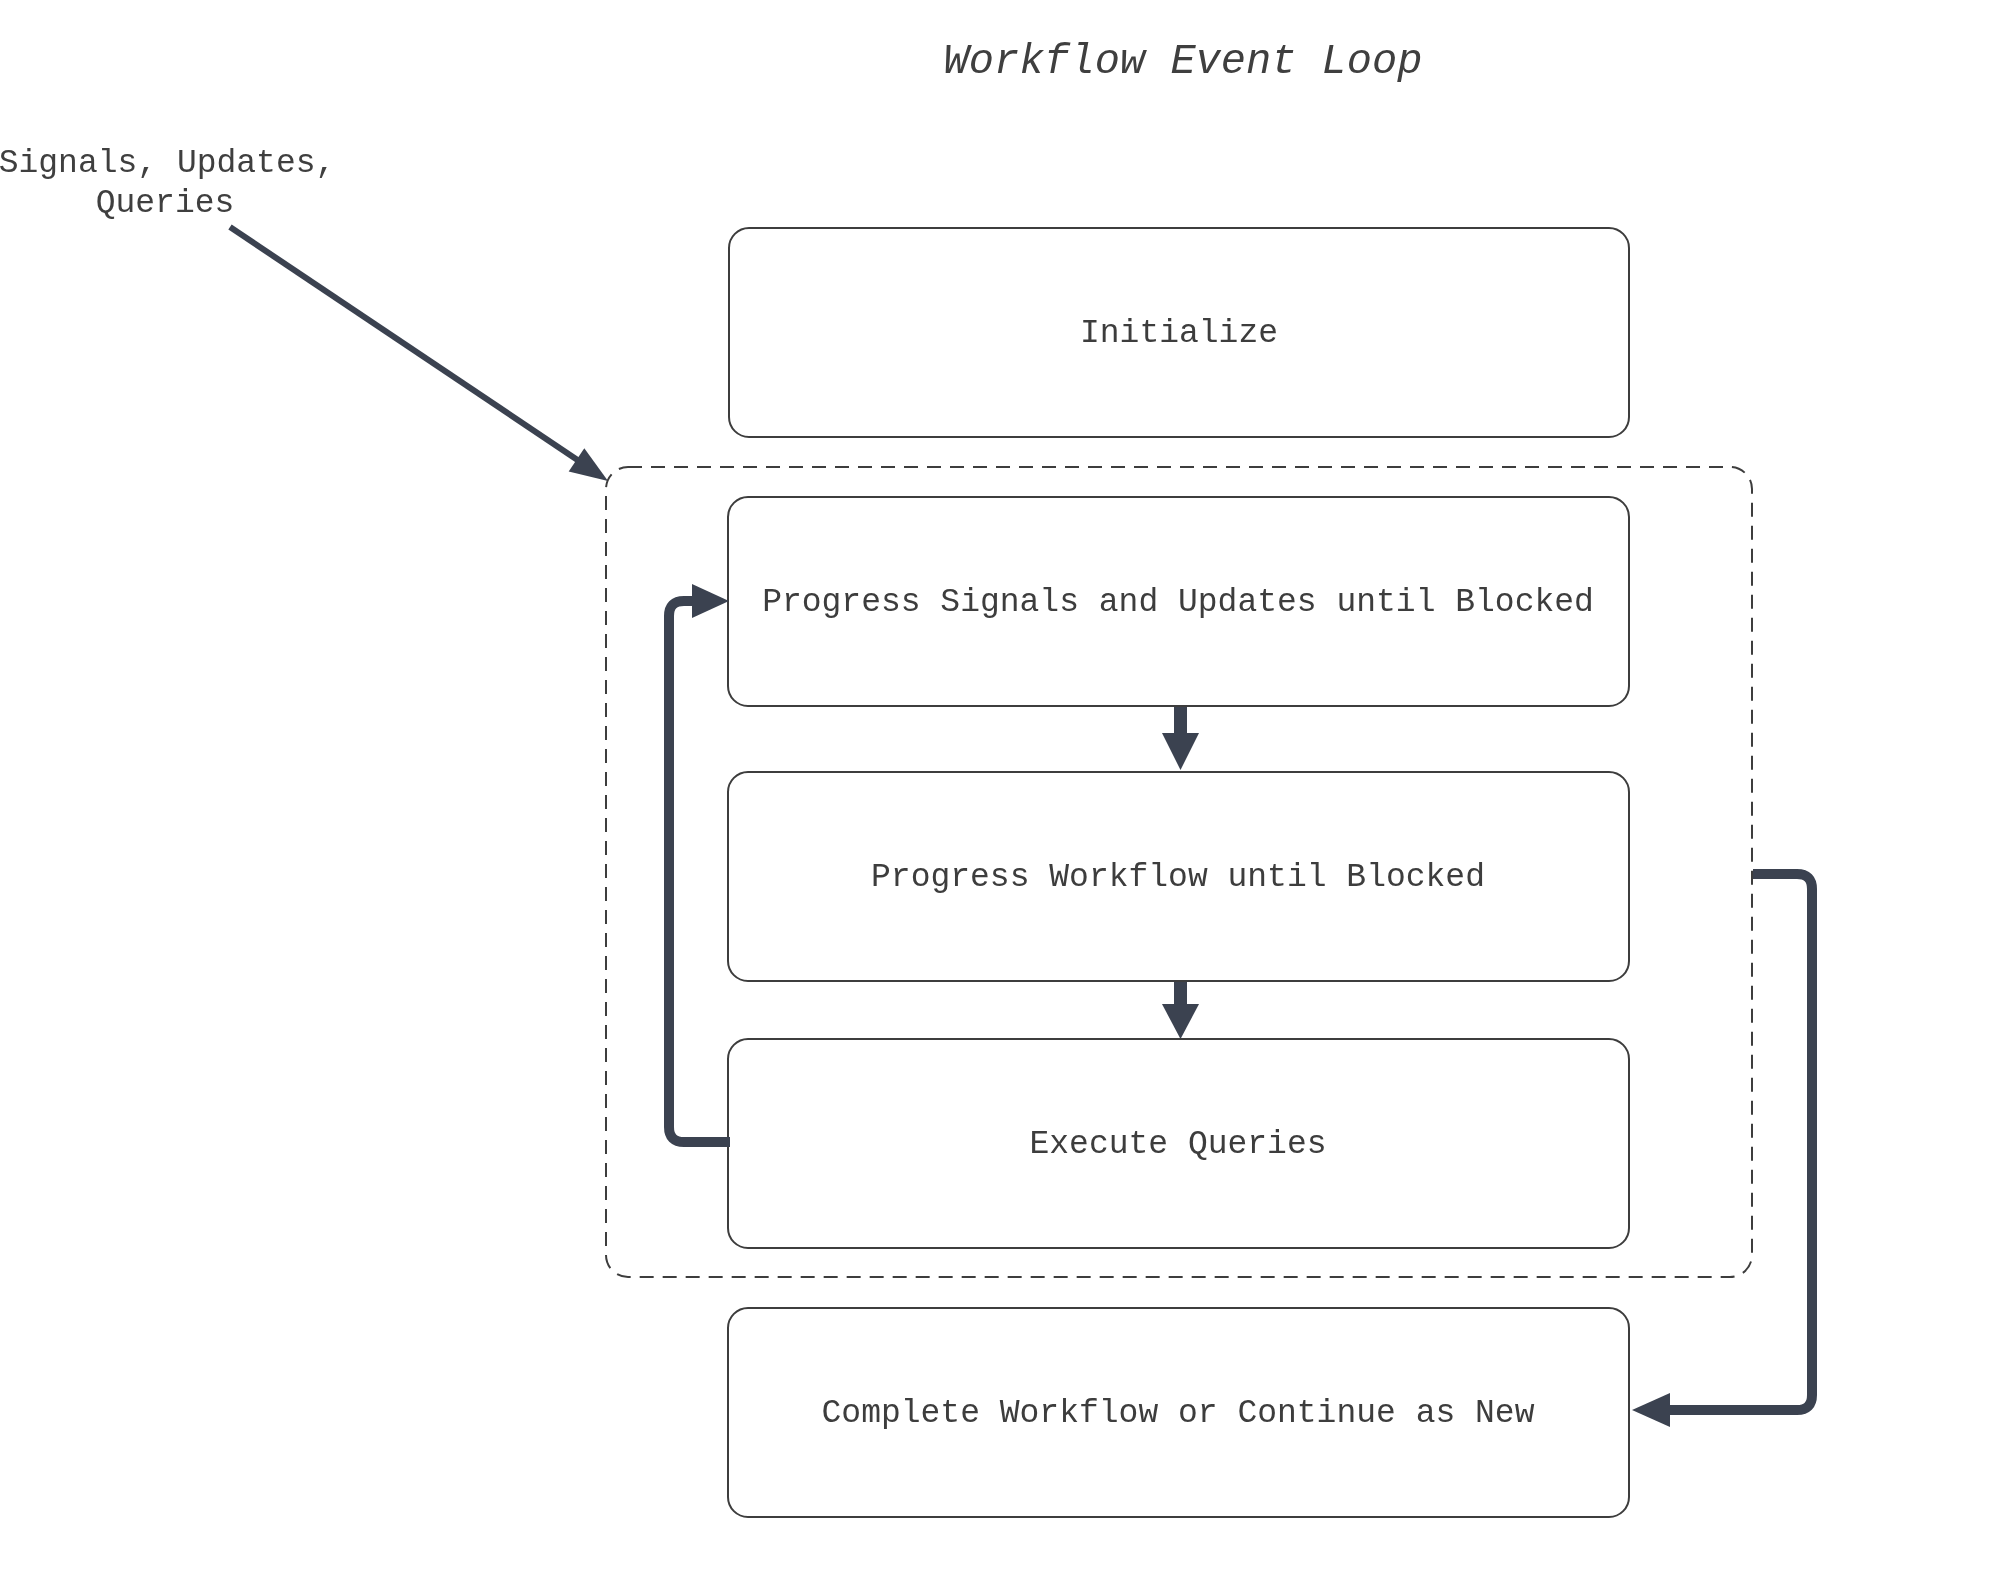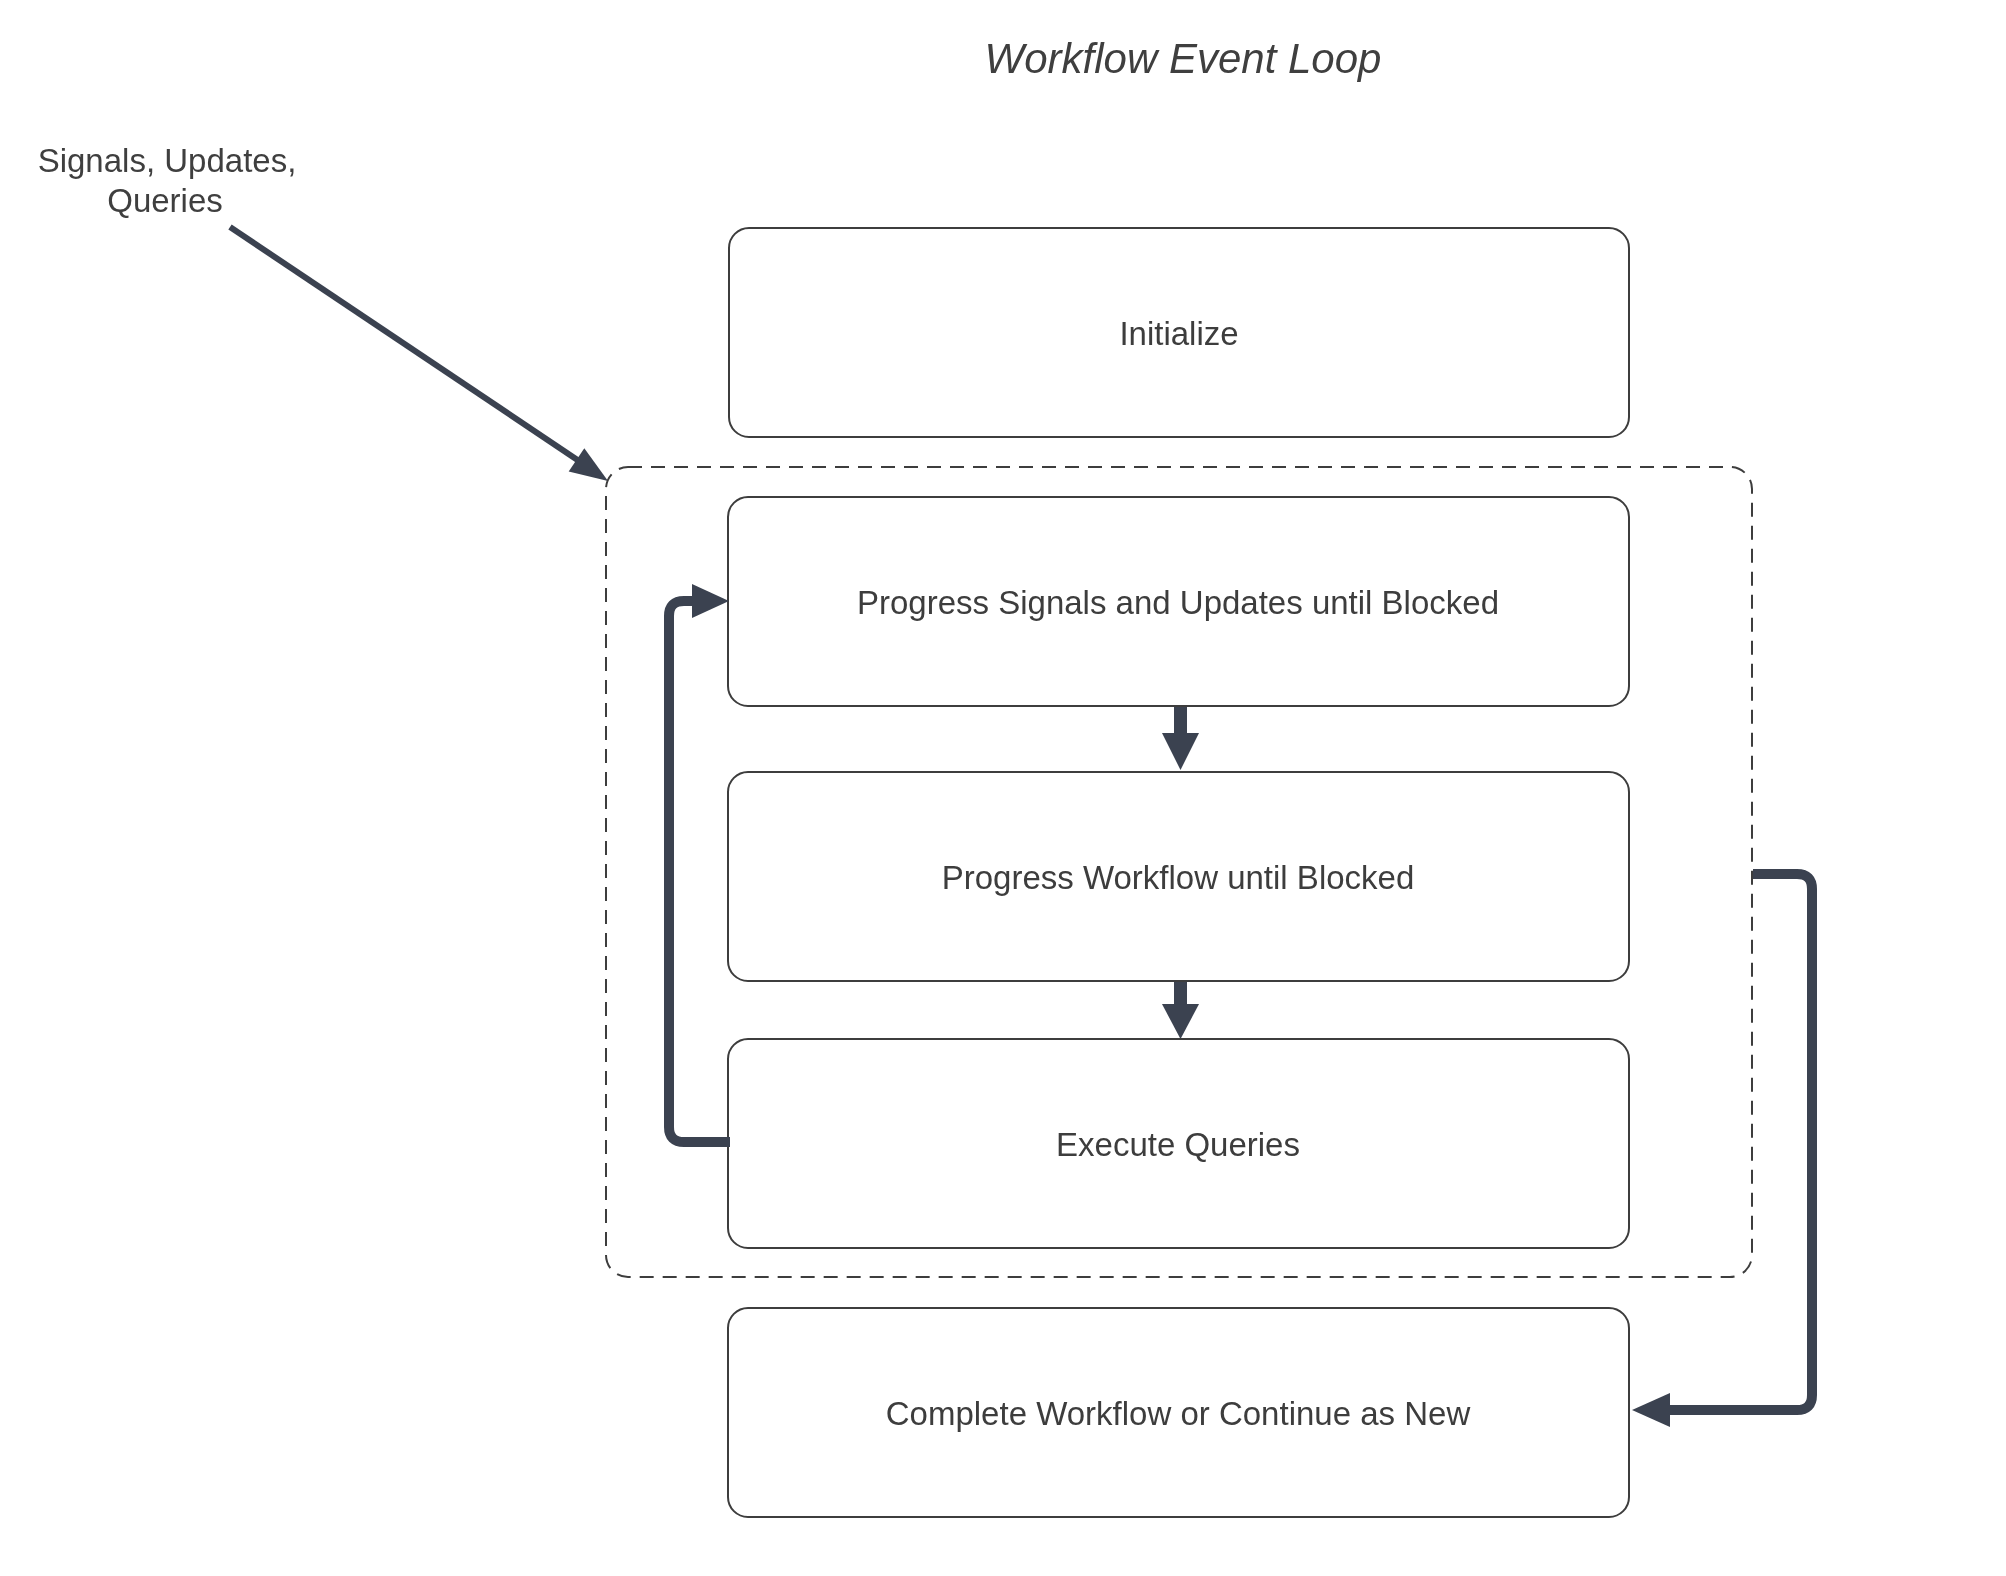--- a/index.html
+++ b/index.html
@@ -5,21 +5,21 @@
   html, body {
     margin: 0;
     padding: 0;
     background: #ffffff;
   }
   .canvas {
     position: relative;
     width: 2006px;
     height: 1576px;
     background: #ffffff;
-    font-family: Liberation Sans, sans-serif;
+    font-family: Liberation Mono, monospace;
     overflow: hidden;
   }
   svg.diagram {
     position: absolute;
     left: 0;
     top: 0;
   }
   .title-text {
     font-size: 42px;
     font-style: italic;

